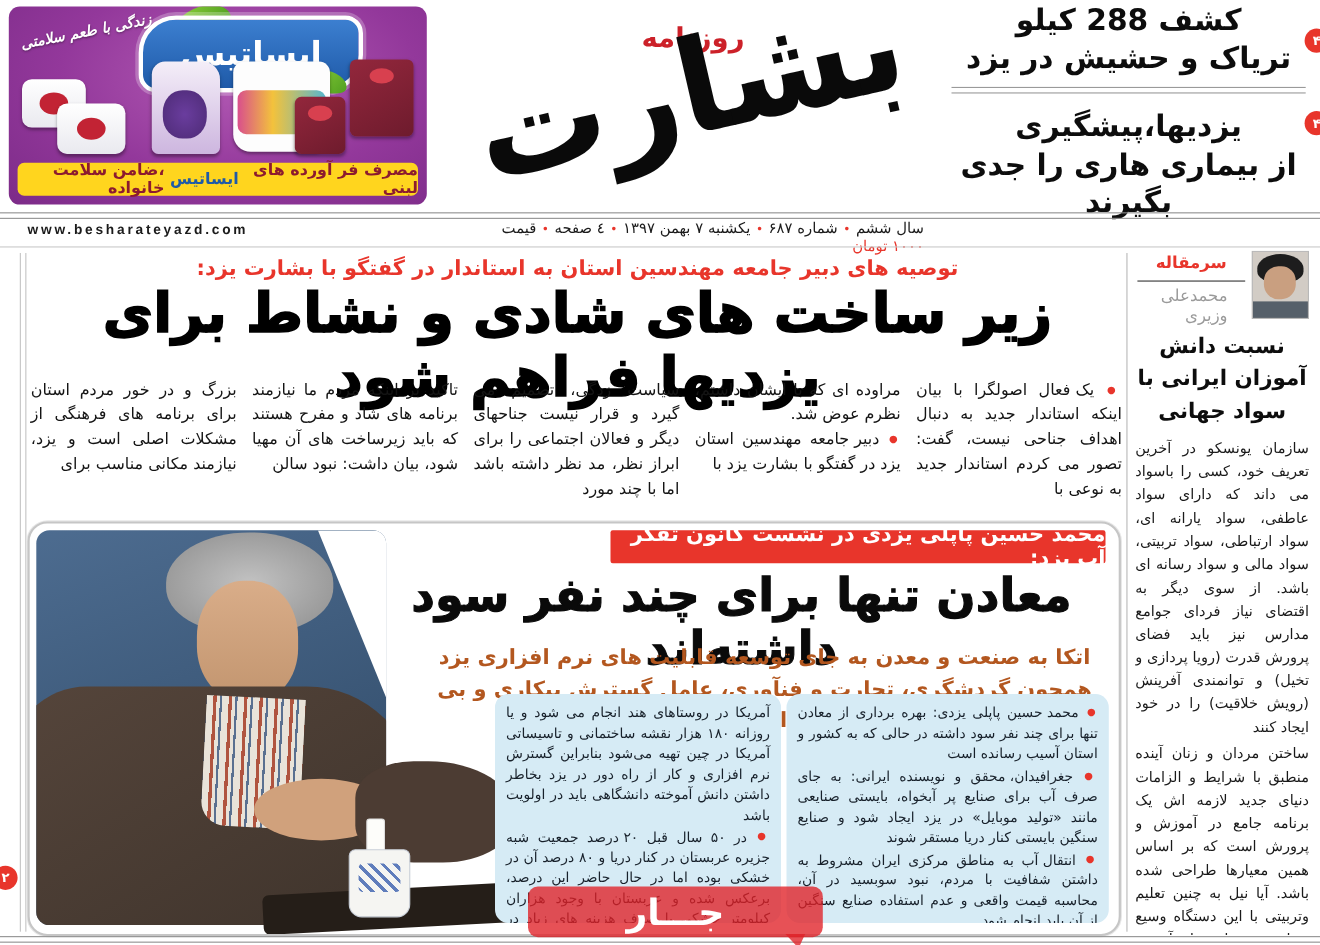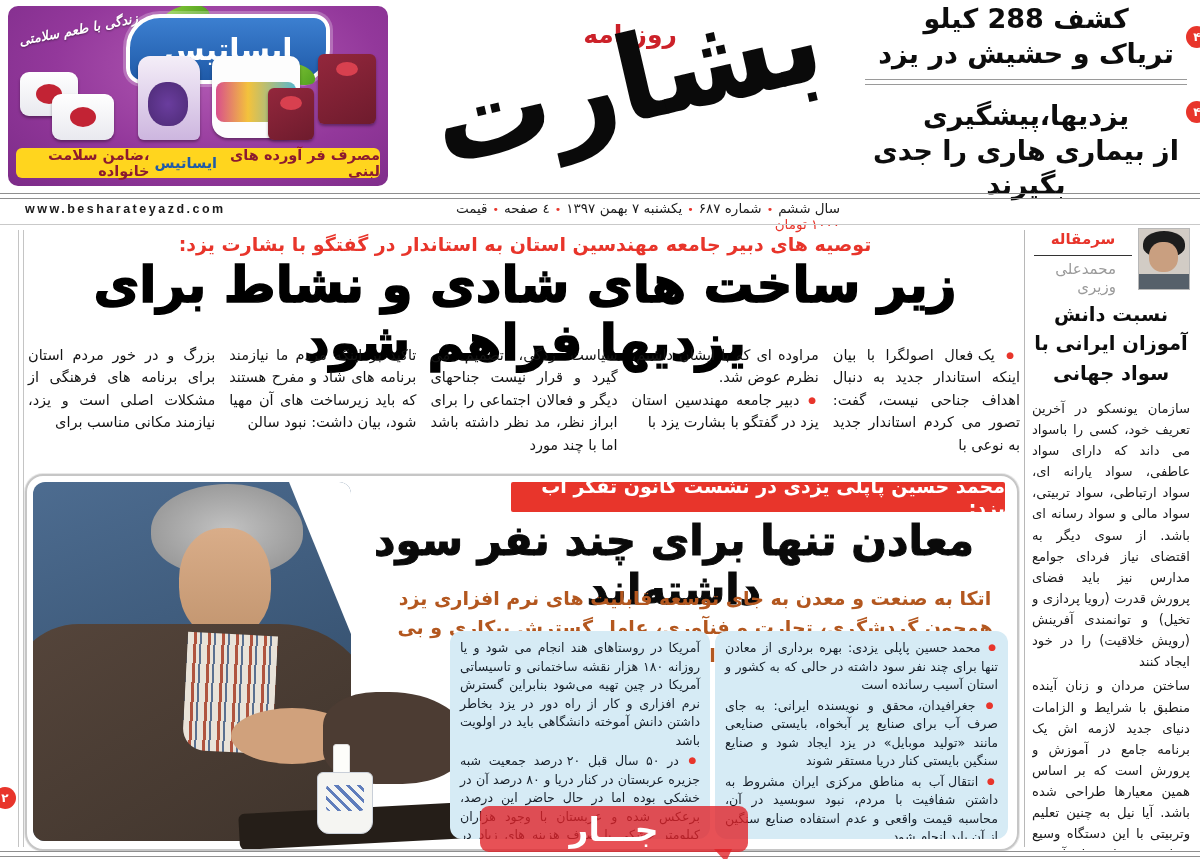--- a/index.html
+++ b/index.html
@@ -80,21 +80,21 @@
   .ph-shirt{position:absolute;left:152px;top:152px;width:90px;height:118px;transform:rotate(3deg);border-radius:0 0 22px 22px;
       background:repeating-linear-gradient(90deg,#e9e3d9 0 6px,#b0543f 6px 9px,#e9e3d9 9px 12px,#5a7090 12px 14px);}
   .ph-hands{position:absolute;left:198px;top:226px;width:122px;height:56px;background:#d0a17c;border-radius:50%;}
   .ph-wedge{position:absolute;right:0;top:0;width:62px;height:152px;background:#fff;clip-path:polygon(0 0,100% 0,100% 100%);}
   .ph-arm{position:absolute;left:296px;top:216px;width:146px;height:92px;background:#4c3c33;border-radius:40% 60% 50% 40%;}
   .ph-books{position:absolute;left:212px;top:332px;width:232px;height:36px;background:#251e18;border-radius:6px;transform:rotate(-3deg);}
   .ph-candle{position:absolute;left:306px;top:268px;width:15px;height:36px;background:#fdfdfa;border:1px solid #ddd;border-radius:3px;}
   .ph-cup{position:absolute;left:290px;top:296px;width:54px;height:60px;background:#f5f5f2;border:1px solid #c9cfd8;border-radius:6px 6px 12px 12px;}
   .ph-cup i{position:absolute;left:8px;top:12px;right:8px;height:26px;border-radius:4px;
       background:repeating-linear-gradient(45deg,#3a5fae 0 3px,#f5f5f2 3px 8px);opacity:.8;}
-  .ps-kicker{position:absolute;right:12px;top:6px;width:494px;height:30px;background:#e8352b;border-radius:2px;
+  .ps-kicker{position:absolute;right:12px;top:6px;width:450px;height:30px;background:#e8352b;border-radius:2px;
       color:#fff;font-size:19px;font-weight:bold;display:flex;align-items:center;justify-content:center;direction:rtl;}
   .ps-headline{position:absolute;right:7px;top:40px;width:672px;text-align:center;direction:rtl;
       font-size:42px;font-weight:bold;color:#0a0a0a;-webkit-text-stroke:1px #0a0a0a;}
   .ps-subhead{position:absolute;right:17px;top:108px;width:610px;text-align:center;direction:rtl;
       color:#b3571f;font-size:19px;font-weight:bold;line-height:1.5;}
   .bluebox{position:absolute;top:155px;height:208px;background:#d6ebf5;border-radius:12px;box-sizing:border-box;
       padding:8px 10px;direction:rtl;text-align:justify;font-size:12.6px;line-height:1.47;color:#17202a;overflow:hidden;}
   .bb-right{right:9px;width:293px;}
   .bb-left{right:307px;width:260px;}
   .bitem{margin-bottom:2px;}

